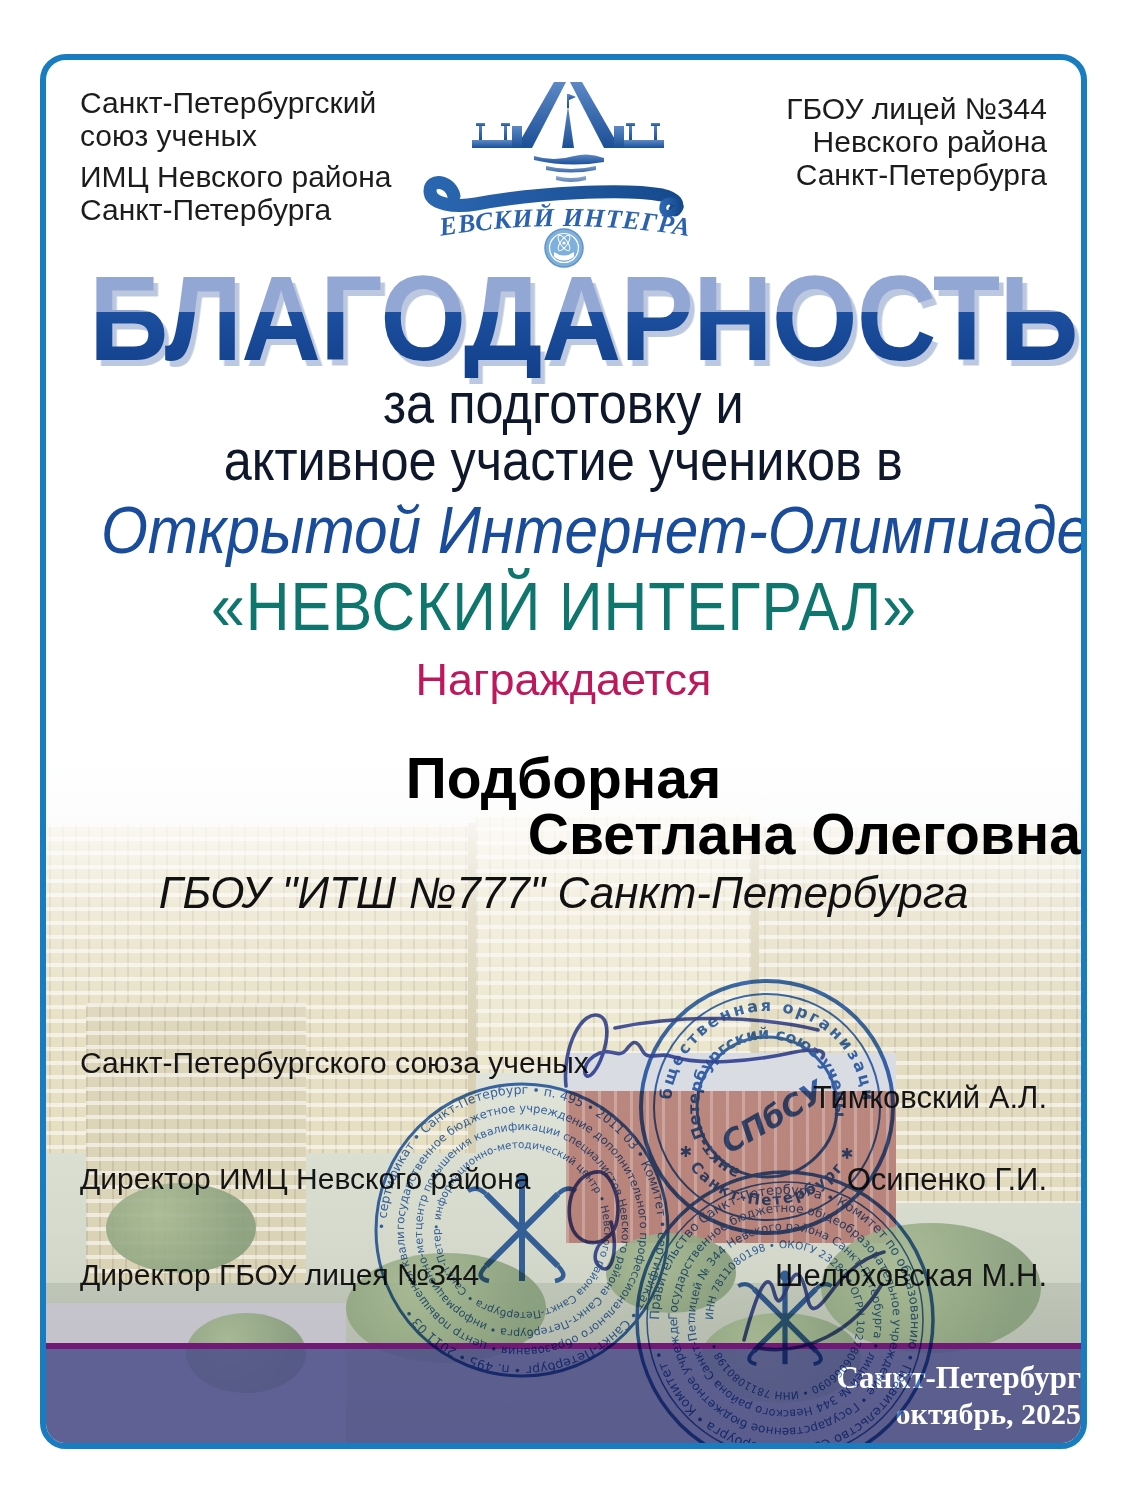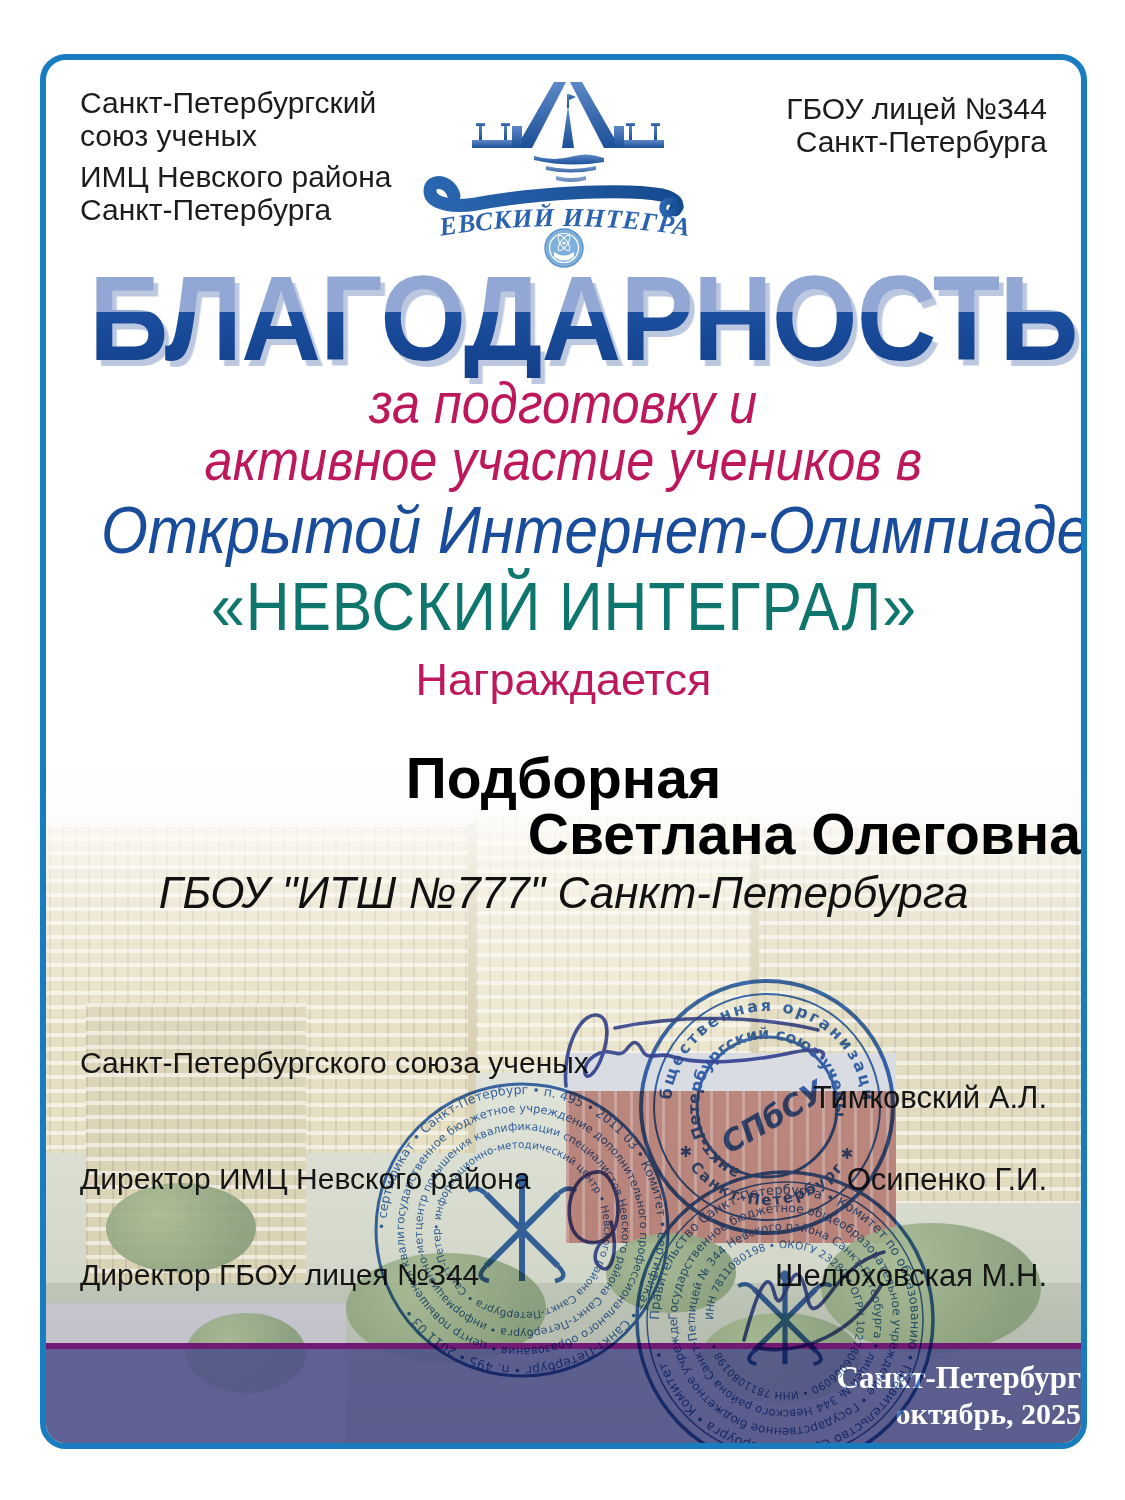--- a/index.html
+++ b/index.html
@@ -49,21 +49,21 @@
   .hdr .gap{height:8px;}
 
   .logo{position:absolute;left:50%;transform:translateX(-50%);top:8px;z-index:3;}
 
   .title{top:198px;font-size:120px;font-weight:bold;line-height:1;letter-spacing:-1px;}
   .title .fx{display:inline-block;transform:scaleX(.92);
       background:linear-gradient(180deg,#93a7d4 0%,#93a7d4 45%,#1c4f9f 45%,#123f8a 100%);
       -webkit-background-clip:text;background-clip:text;color:transparent;
       filter:drop-shadow(5px 6px 0px #bcc8e0);}
 
-  .reason{top:314px;font-style:italic;color:#be185d;font-size:58px;line-height:57px;}
+  .reason{top:314px;color:#0f172a;font-size:58px;line-height:57px;}
   .reason span{display:inline-block;transform:scaleX(.87);white-space:nowrap;}
   .event1{top:436px;font-style:italic;color:#1a4c9c;font-size:67px;line-height:1;}
   .event1 span{display:inline-block;transform:scaleX(.9);white-space:nowrap;}
   .event2{top:512px;color:#0f766e;font-size:69px;line-height:1;letter-spacing:1px;}
   .event2 span{display:inline-block;transform:scaleX(.88);white-space:nowrap;}
 
   .awarded{top:594px;font-size:45px;color:#be185d;}
   .name1{top:690px;font-size:57px;font-weight:bold;color:#000;line-height:1;}
   .name2{top:746px;font-size:57px;font-weight:bold;color:#000;line-height:1;text-align:right;}
   .school-line{top:808px;font-size:44px;font-style:italic;color:#111;}
@@ -111,20 +111,21 @@
 
   <div class="hdr left">
     <div>Санкт-Петербургский</div>
     <div>союз ученых</div>
     <div class="gap"></div>
     <div>ИМЦ Невского района</div>
     <div>Санкт-Петербурга</div>
   </div>
   <div class="hdr right">
     <div>ГБОУ лицей №344</div>
+    <div>Невского района</div>
     <div>Санкт-Петербурга</div>
   </div>
 
   <svg class="logo" width="300" height="200" viewBox="0 0 300 200">
     <defs>
       <linearGradient id="bg1" x1="0" y1="0" x2="0" y2="1">
         <stop offset="0" stop-color="#5c88c6"></stop>
           <stop offset="1" stop-color="#1c4f97"></stop>
       </linearGradient>
       <linearGradient id="sw1" x1="0" y1="0" x2="1" y2="0">

